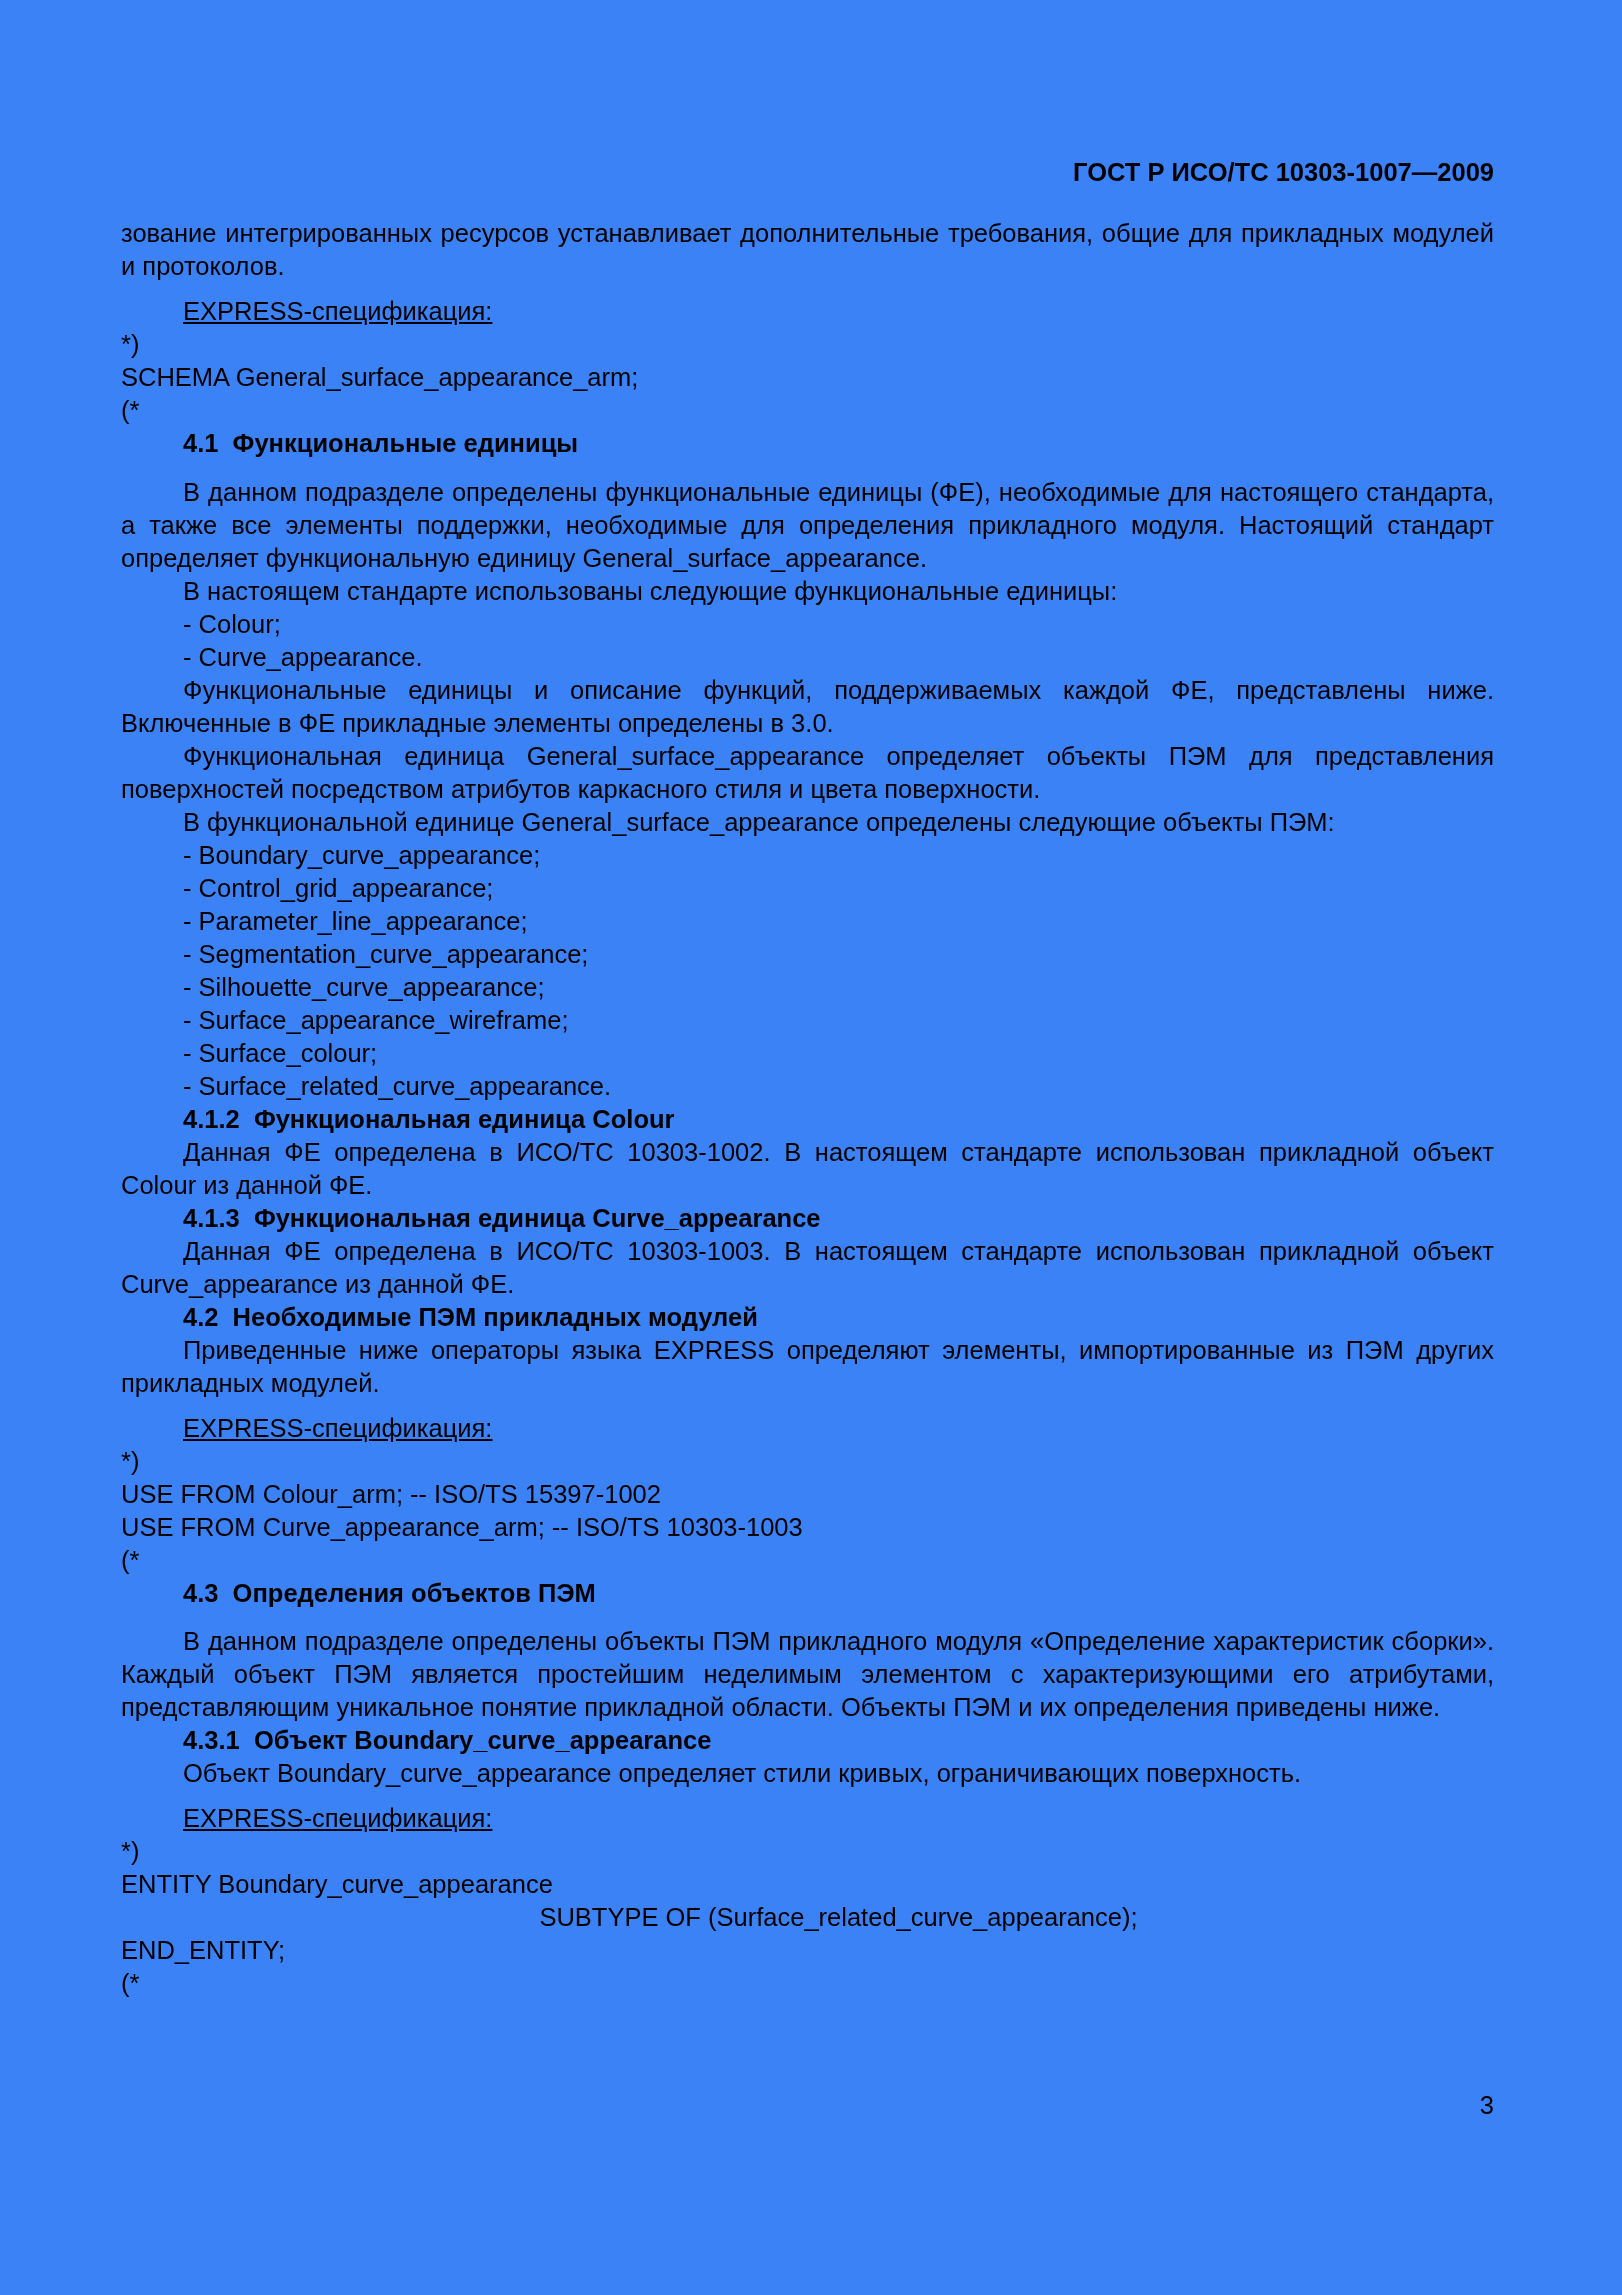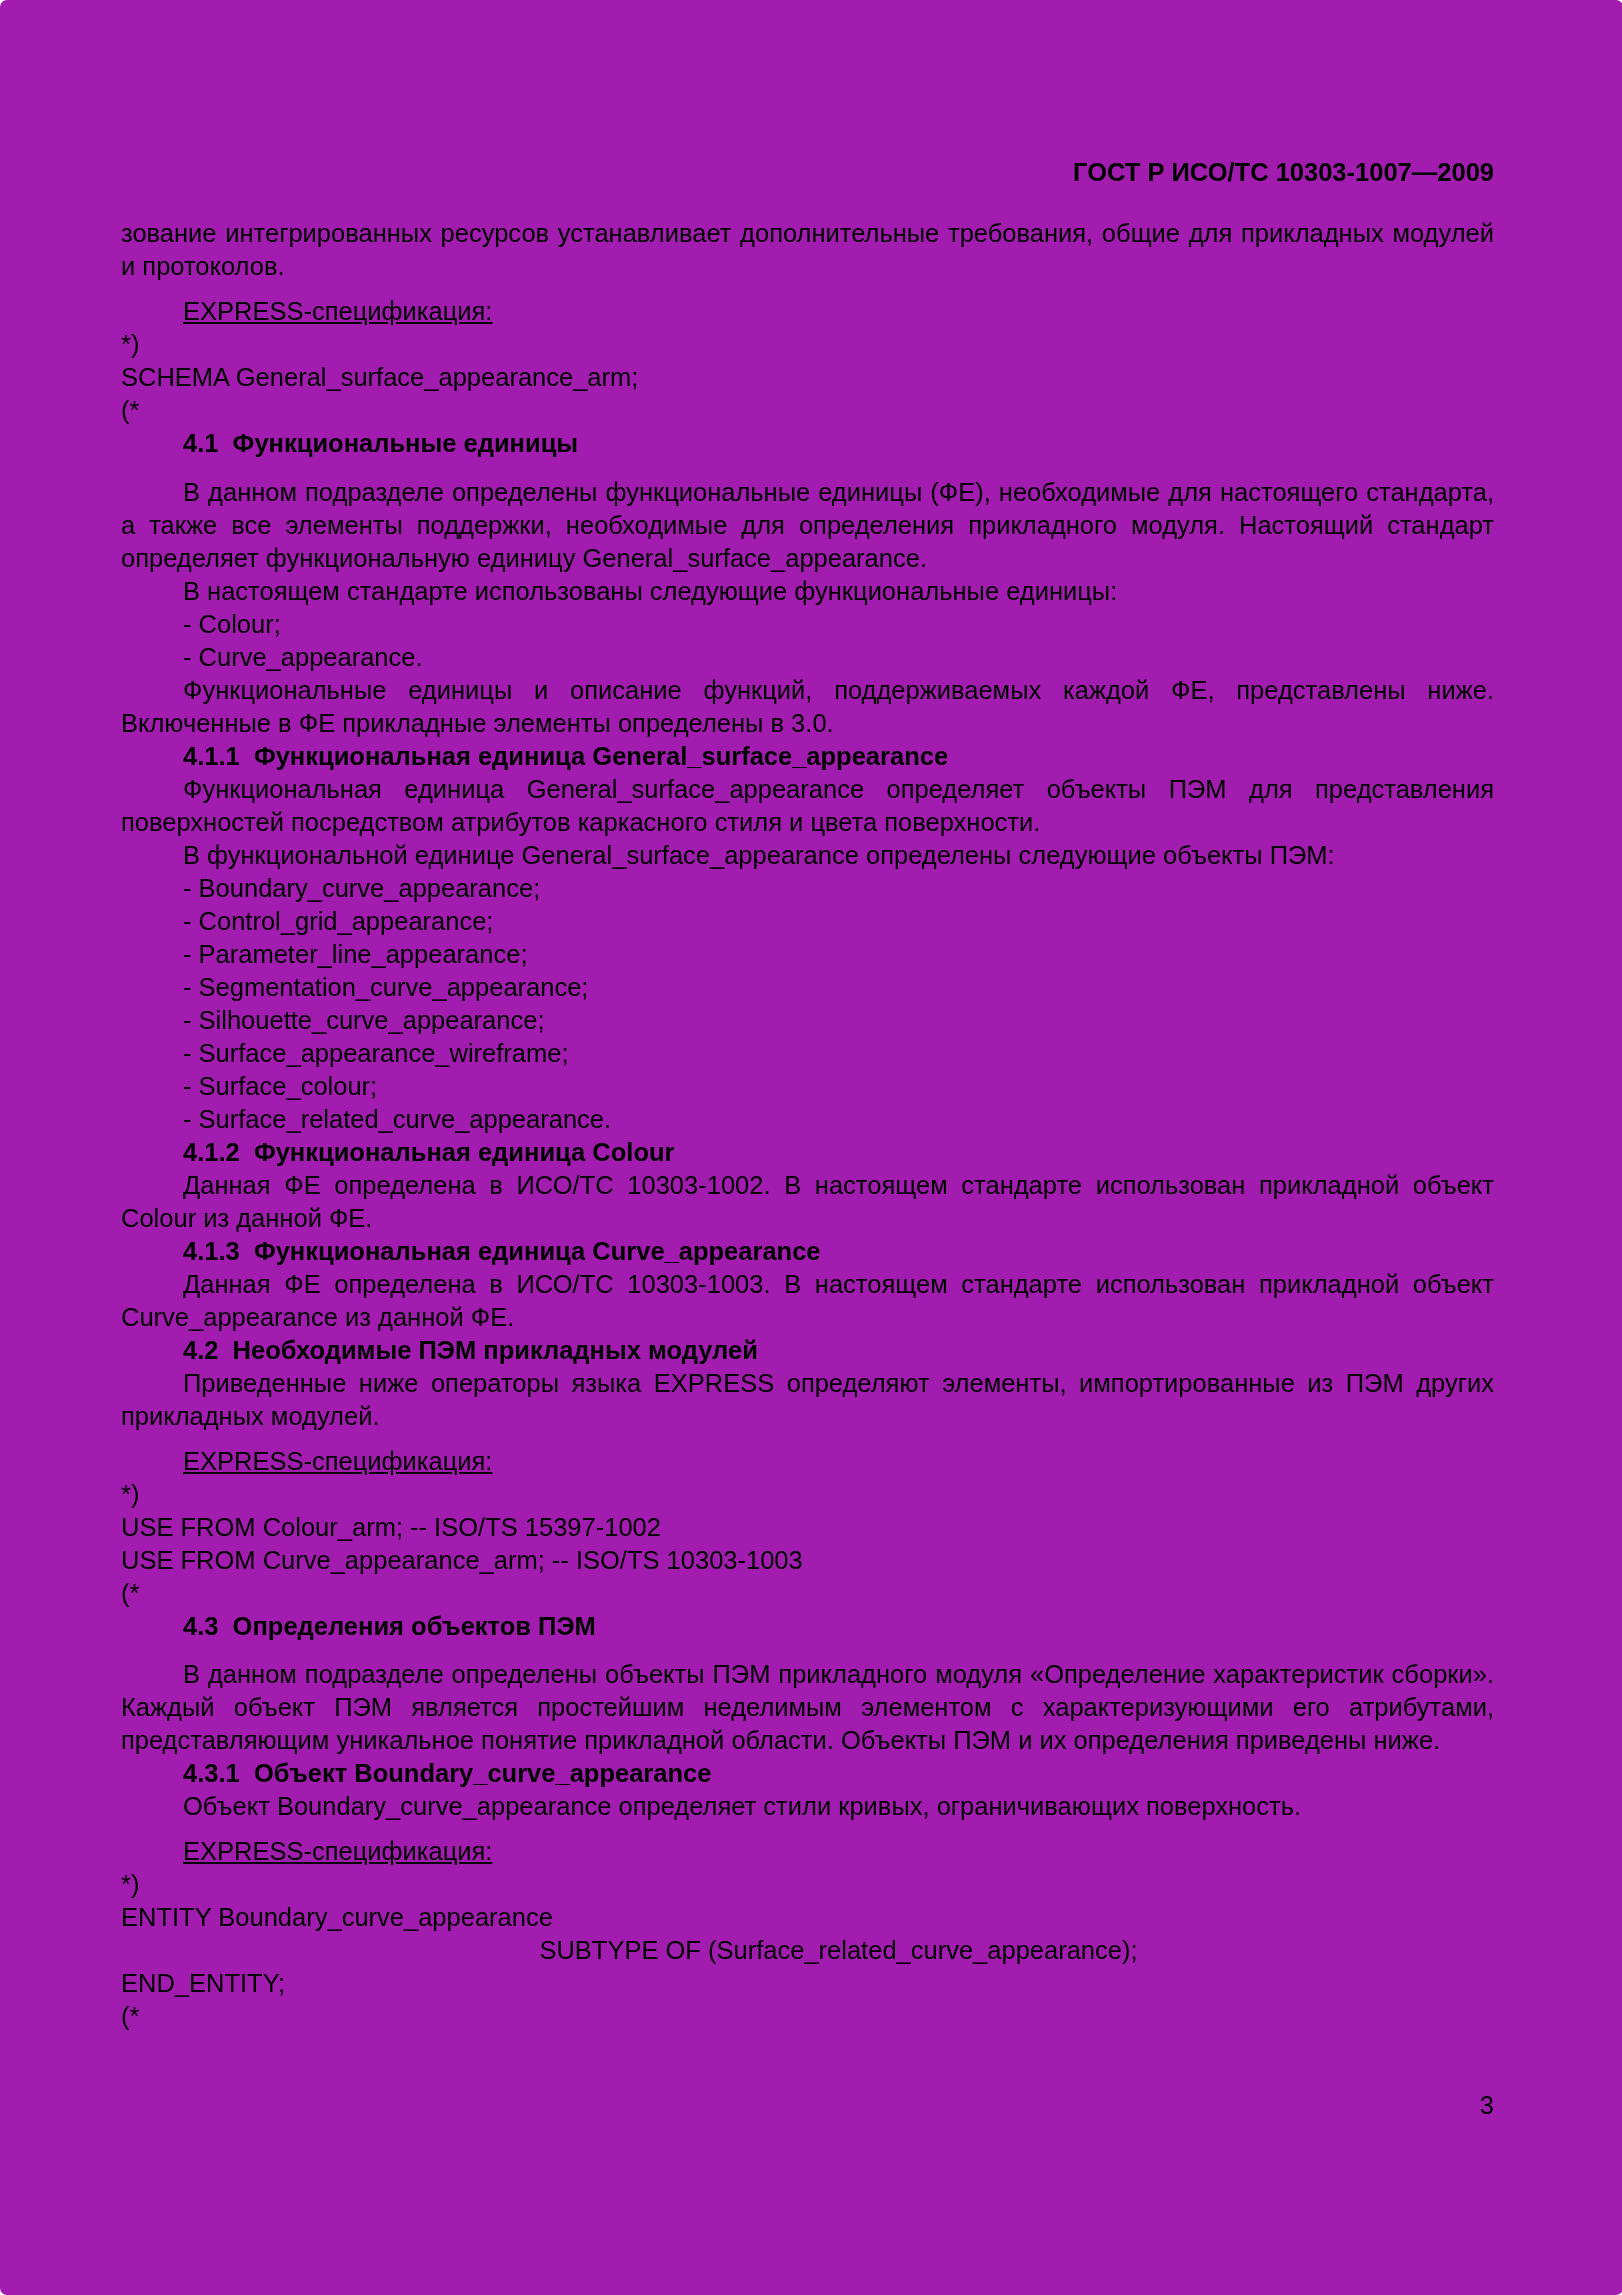--- a/index.html
+++ b/index.html
@@ -14,23 +14,22 @@
     font-family: "Liberation Sans", sans-serif;
     font-size: 25.5px;
     line-height: 33px;
     color: #000000;
   }
   .page {
     position: absolute;
     left: 0; top: 0;
     width: 1623px;
     height: 2295px;
-    background: #a21caf;
+    background: #3b82f6;
     overflow: hidden;
-    border-radius: 7px;
   }
   .doc-header {
     position: absolute;
     left: 121px;
     right: 129px;
     top: 156px;
     text-align: right;
     font-weight: bold;
   }
   .doc-content {
@@ -91,21 +90,20 @@
       <div class="line spec-label">EXPRESS-спецификация:</div>
       <div class="line code">*)</div>
       <div class="line code">SCHEMA General_surface_appearance_arm;</div>
       <div class="line code">(*</div>
       <div class="line heading-major">4.1  Функциональные единицы</div>
       <div class="line para">В данном подразделе определены функциональные единицы (ФЕ), необходимые для настоящего стандарта, а также все элементы поддержки, необходимые для определения прикладного модуля. Настоящий стандарт определяет функциональную единицу General_surface_appearance.</div>
       <div class="line para">В настоящем стандарте использованы следующие функциональные единицы:</div>
       <div class="line list">- Colour;</div>
       <div class="line list">- Curve_appearance.</div>
       <div class="line para">Функциональные единицы и описание функций, поддерживаемых каждой ФЕ, представлены ниже. Включенные в ФЕ прикладные элементы определены в 3.0.</div>
-      <div class="line heading">4.1.1  Функциональная единица General_surface_appearance</div>
       <div class="line para">Функциональная единица General_surface_appearance определяет объекты ПЭМ для представления поверхностей посредством атрибутов каркасного стиля и цвета поверхности.</div>
       <div class="line para">В функциональной единице General_surface_appearance определены следующие объекты ПЭМ:</div>
       <div class="line list">- Boundary_curve_appearance;</div>
       <div class="line list">- Control_grid_appearance;</div>
       <div class="line list">- Parameter_line_appearance;</div>
       <div class="line list">- Segmentation_curve_appearance;</div>
       <div class="line list">- Silhouette_curve_appearance;</div>
       <div class="line list">- Surface_appearance_wireframe;</div>
       <div class="line list">- Surface_colour;</div>
       <div class="line list">- Surface_related_curve_appearance.</div>

